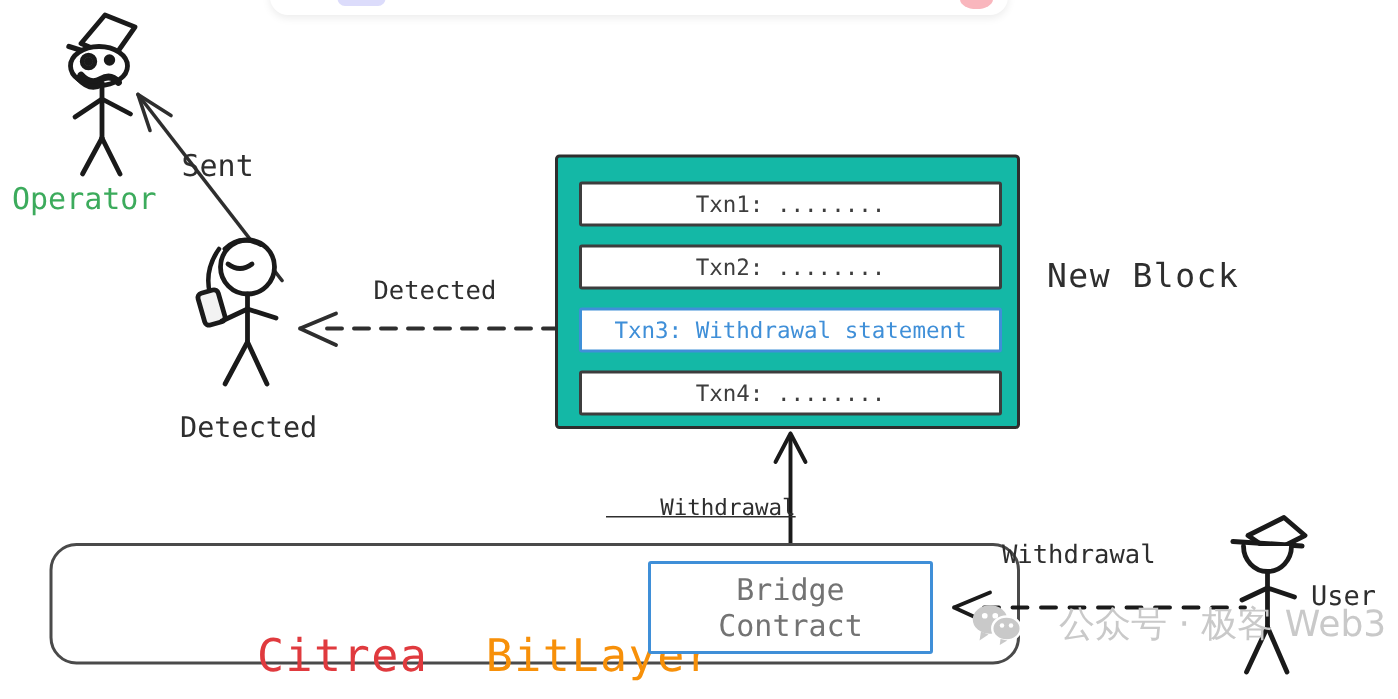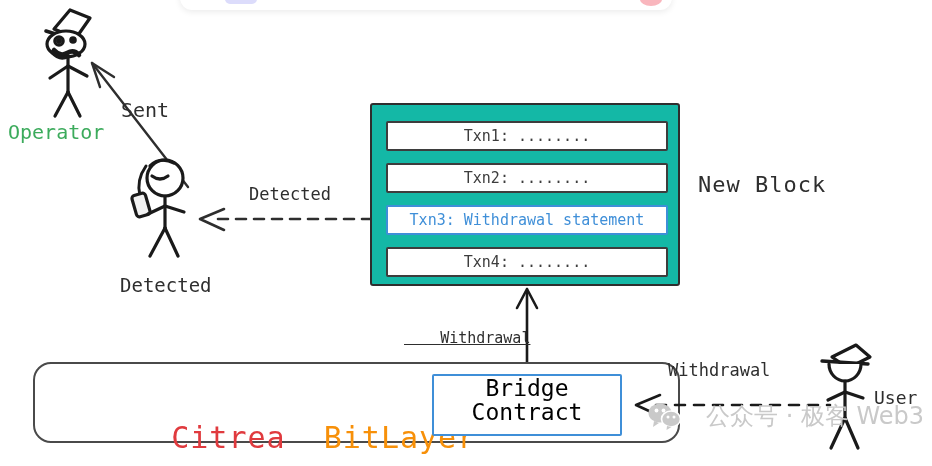--- a/index.html
+++ b/index.html
@@ -69,22 +69,22 @@
     position:absolute;left:95px;top:385px;font-size:30px;white-space:pre;
     font-family:"DejaVu Sans Mono", monospace;letter-spacing:1px;
   }
   .chain-citrea{color:#e03a3e;margin-top:39px;}
   .chain-bitlayer{color:#f79009;}
 
   .bridge-box{
     position:absolute;left:432px;top:374px;width:190px;height:62px;
     border:2px solid #3f8fd8;border-radius:2px;background:#fff;
     box-sizing:border-box;
-    display:flex;flex-direction:column;align-items:center;
-    color:#000000;font-size:23px;line-height:24px;
+    display:flex;flex-direction:column;align-items:center;justify-content:center;
+    color:#737373;font-size:20px;line-height:24px;
     font-family:"DejaVu Sans Mono", monospace;
   }
 
   
   .watermark{
     position:absolute;left:648px;top:400px;
     display:flex;align-items:center;gap:24px;
     color:#c9c9c9;font-size:24px;white-space:pre;
     font-family:"DejaVu Sans", sans-serif;
   }

